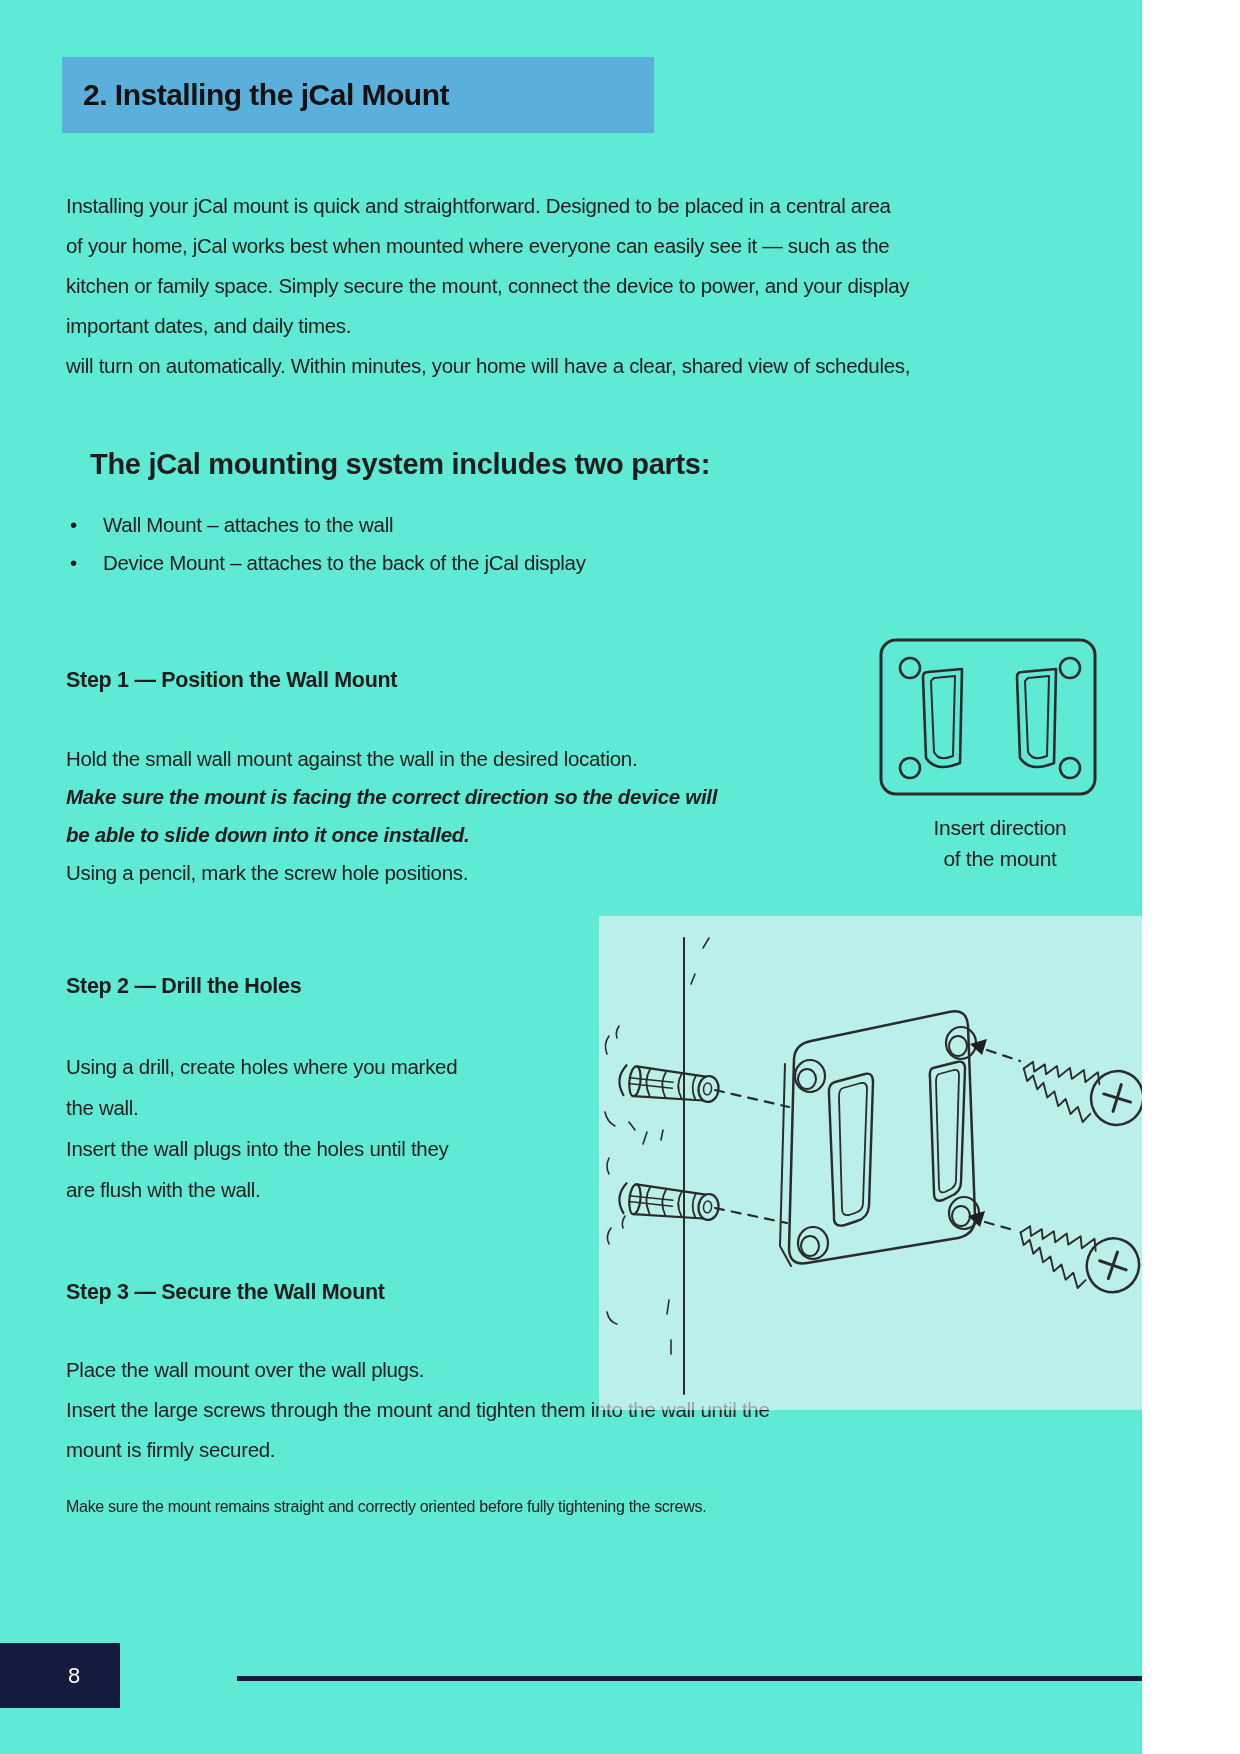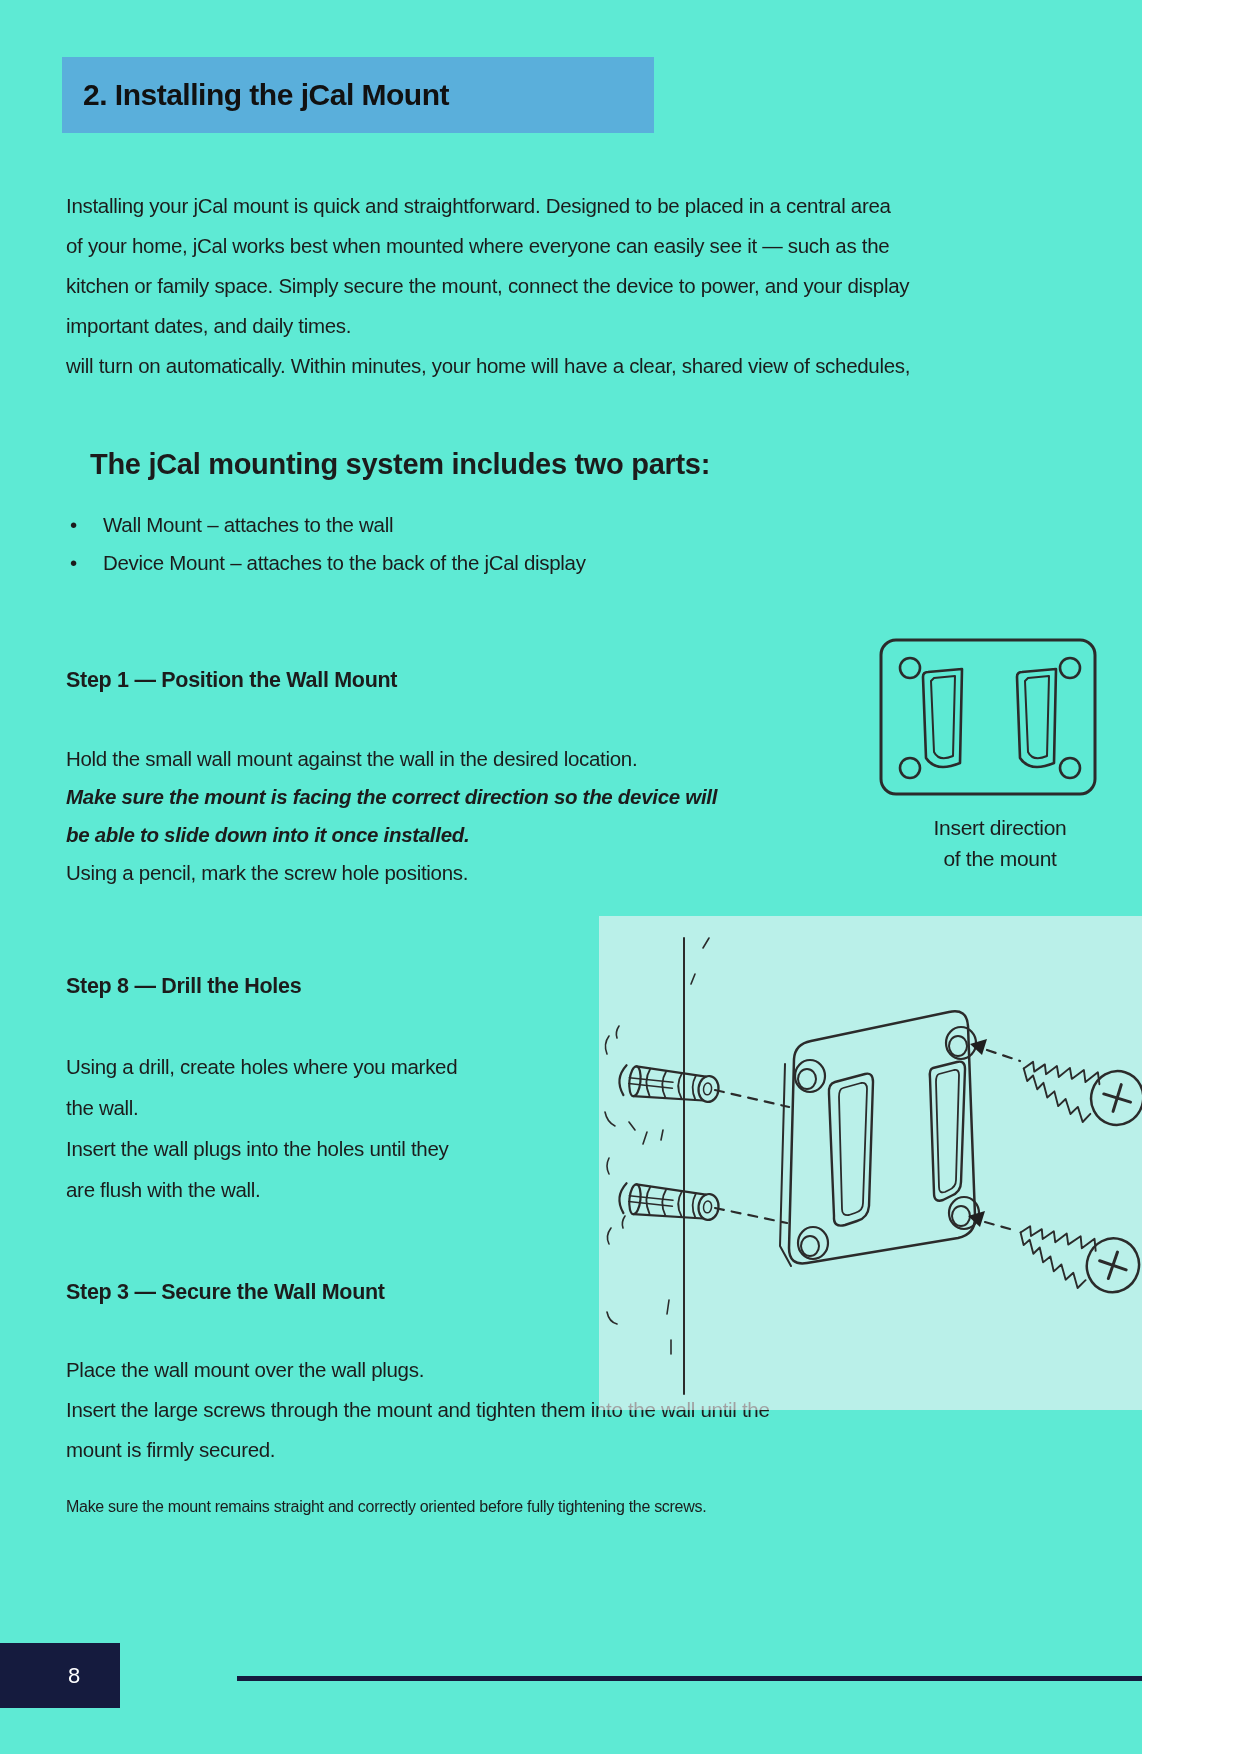--- a/index.html
+++ b/index.html
@@ -99,21 +99,21 @@
 
       <path class="ln" stroke-width="2.6" d="M146 40 L180 37 L178 131 Q154 141 144 126 L141 45 Q141 40 146 40 Z"></path>
       <path class="ln" stroke-width="2" d="M152 46 L173 44 L171 124 Q157 130 152 120 L149 49 Z"></path>
     </g>
   </svg>
   <div class="mount-caption">
     <div>Insert direction</div>
     <div>of the mount</div>
   </div>
 
-  <div class="step-heading s2 textline">Step 8 — Drill the Holes</div>
+  <div class="step-heading s2 textline">Step 2 — Drill the Holes</div>
   <div class="step-body s2b">
     <div class="textline">Using a drill, create holes where you marked</div>
     <div class="textline">the wall.</div>
     <div class="textline">Insert the wall plugs into the holes until they</div>
     <div class="textline">are flush with the wall.</div>
   </div>
 
   <div class="step-heading s3 textline">Step 3 — Secure the Wall Mount</div>
   <div class="step-body s3b">
     <div class="textline">Place the wall mount over the wall plugs.</div>

